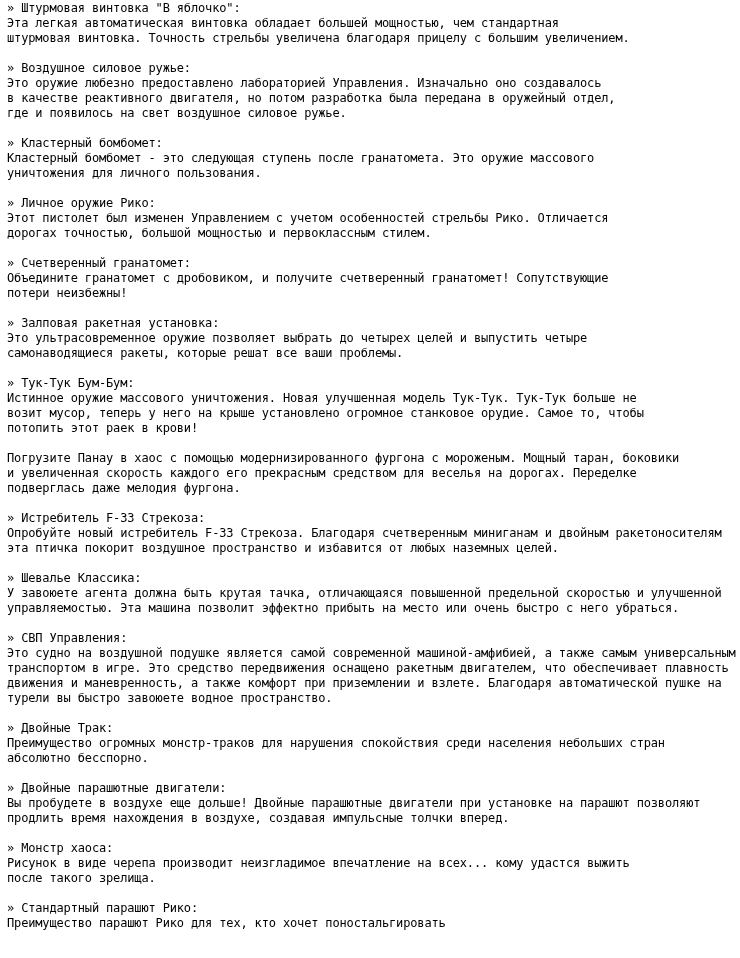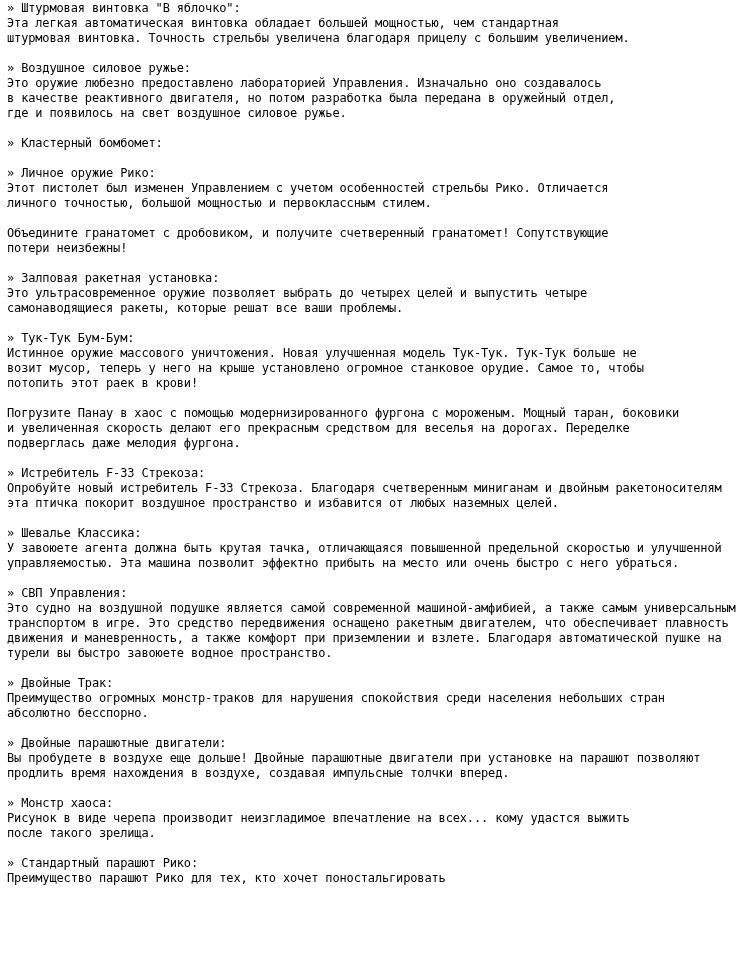--- a/index.html
+++ b/index.html
@@ -46,49 +46,52 @@
 
   <div class="section">
     <div class="section-title">» Воздушное силовое ружье:</div>
     <div class="section-body">Это оружие любезно предоставлено лабораторией Управления. Изначально оно создавалось
 в качестве реактивного двигателя, но потом разработка была передана в оружейный отдел,
 где и появилось на свет воздушное силовое ружье.</div>
   </div>
 
   <div class="section">
     <div class="section-title">» Кластерный бомбомет:</div>
+    <div class="section-body">Кластерный бомбомет - это следующая ступень после гранатомета. Это оружие массового
+уничтожения для личного пользования.</div>
   </div>
 
   <div class="section">
     <div class="section-title">» Личное оружие Рико:</div>
     <div class="section-body">Этот пистолет был изменен Управлением с учетом особенностей стрельбы Рико. Отличается
-личного точностью, большой мощностью и первоклассным стилем.</div>
+дорогах точностью, большой мощностью и первоклассным стилем.</div>
   </div>
 
   <div class="section">
+    <div class="section-title">» Счетверенный гранатомет:</div>
     <div class="section-body">Объедините гранатомет с дробовиком, и получите счетверенный гранатомет! Сопутствующие
 потери неизбежны!</div>
   </div>
 
   <div class="section">
     <div class="section-title">» Залповая ракетная установка:</div>
     <div class="section-body">Это ультрасовременное оружие позволяет выбрать до четырех целей и выпустить четыре
 самонаводящиеся ракеты, которые решат все ваши проблемы.</div>
   </div>
 
   <div class="section">
     <div class="section-title">» Тук-Тук Бум-Бум:</div>
     <div class="section-body">Истинное оружие массового уничтожения. Новая улучшенная модель Тук-Тук. Тук-Тук больше не
 возит мусор, теперь у него на крыше установлено огромное станковое орудие. Самое то, чтобы
 потопить этот раек в крови!</div>
   </div>
 
   <div class="section">
     <div class="section-body">Погрузите Панау в хаос с помощью модернизированного фургона с мороженым. Мощный таран, боковики
-и увеличенная скорость делают его прекрасным средством для веселья на дорогах. Переделке
+и увеличенная скорость каждого его прекрасным средством для веселья на дорогах. Переделке
 подверглась даже мелодия фургона.</div>
   </div>
 
   <div class="section">
     <div class="section-title">» Истребитель F-33 Стрекоза:</div>
     <div class="section-body">Опробуйте новый истребитель F-33 Стрекоза. Благодаря счетверенным миниганам и двойным ракетоносителям
 эта птичка покорит воздушное пространство и избавится от любых наземных целей.</div>
   </div>
 
   <div class="section">

